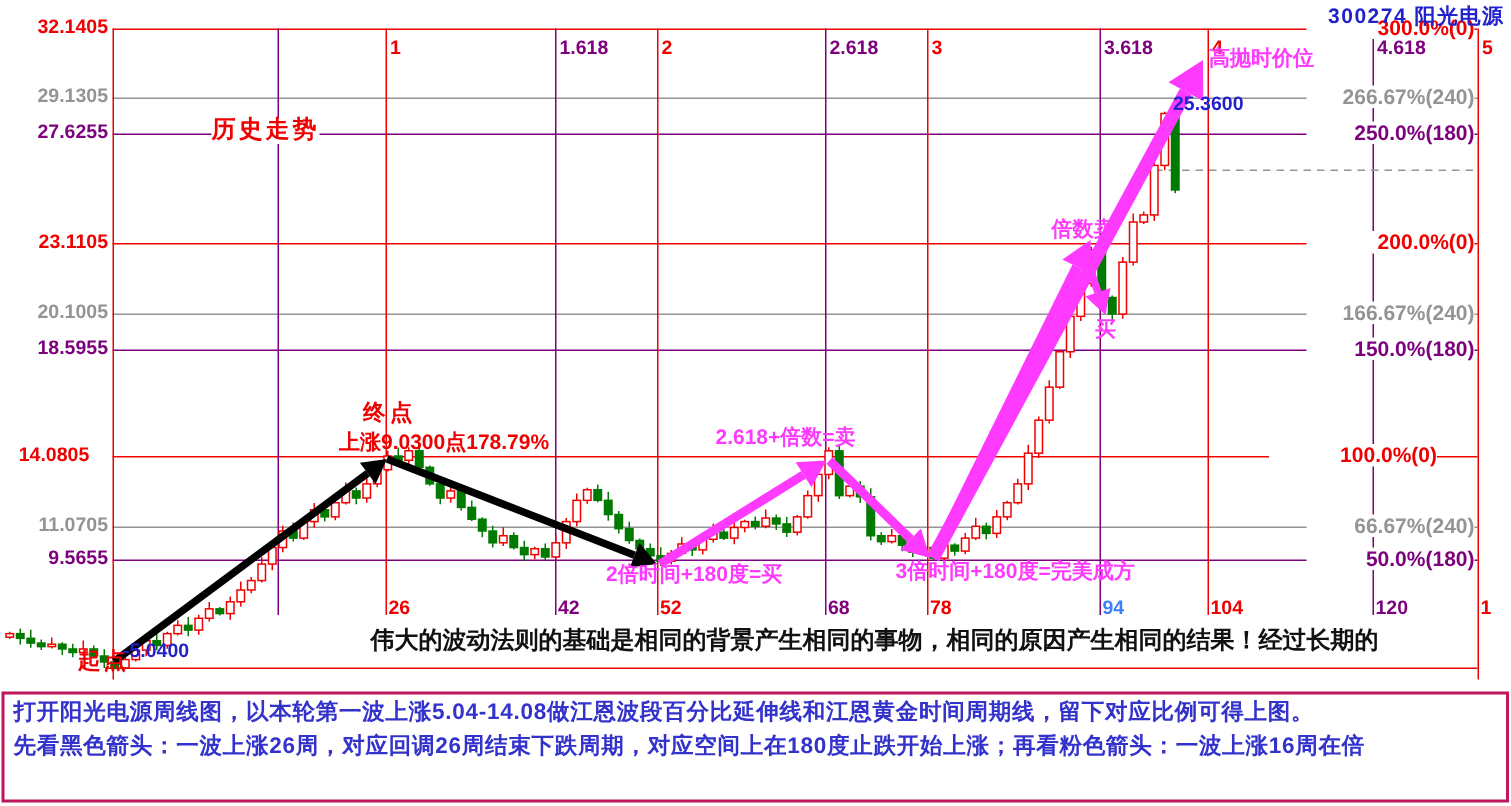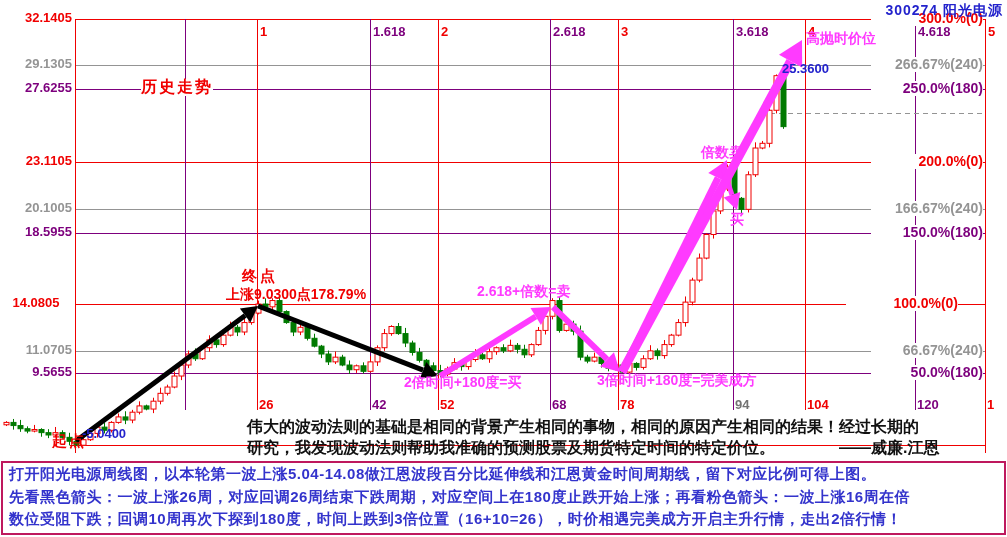--- a/index.html
+++ b/index.html
@@ -306,21 +306,21 @@
       <div class="lbl" style="left: 259px; top: 398px; color: rgb(240, 0, 0); font-size: 13px;">26</div>
       <div class="lbl" style="left: 373px; top: 25px; color: rgb(125, 0, 125); font-size: 13px;">1.618</div>
       <div class="lbl" style="left: 372px; top: 398px; color: rgb(125, 0, 125); font-size: 13px;">42</div>
       <div class="lbl" style="left: 441px; top: 25px; color: rgb(240, 0, 0); font-size: 13px;">2</div>
       <div class="lbl" style="left: 440px; top: 398px; color: rgb(240, 0, 0); font-size: 13px;">52</div>
       <div class="lbl" style="left: 553px; top: 25px; color: rgb(125, 0, 125); font-size: 13px;">2.618</div>
       <div class="lbl" style="left: 552px; top: 398px; color: rgb(125, 0, 125); font-size: 13px;">68</div>
       <div class="lbl" style="left: 621px; top: 25px; color: rgb(240, 0, 0); font-size: 13px;">3</div>
       <div class="lbl" style="left: 620px; top: 398px; color: rgb(240, 0, 0); font-size: 13px;">78</div>
       <div class="lbl" style="left: 736px; top: 25px; color: rgb(125, 0, 125); font-size: 13px;">3.618</div>
-      <div class="lbl" style="left: 735px; top: 398px; color: #737373; font-size: 13px;">94</div>
+      <div class="lbl" style="left: 735px; top: 398px; color: #3b82f6; font-size: 13px;">94</div>
       <div class="lbl" style="left: 808px; top: 25px; color: rgb(240, 0, 0); font-size: 13px;">4</div>
       <div class="lbl" style="left: 807px; top: 398px; color: rgb(240, 0, 0); font-size: 13px;">104</div>
       <div class="lbl" style="left: 918px; top: 25px; color: rgb(125, 0, 125); font-size: 13px;">4.618</div>
       <div class="lbl" style="left: 917px; top: 398px; color: rgb(125, 0, 125); font-size: 13px;">120</div>
       <div class="lbl" style="left: 988px; top: 25px; color: rgb(240, 0, 0); font-size: 13px;">5</div>
       <div class="lbl" style="left: 987px; top: 398px; color: rgb(240, 0, 0); font-size: 13px;">1</div>
       <div class="lbl" style="left: 141px; top: 79px; color: rgb(240, 0, 0); font-size: 16px; background: rgb(255, 255, 255); letter-spacing: 2px;">历史走势</div>
       <div class="lbl" style="left: 242px; top: 268px; color: rgb(240, 0, 0); font-size: 15px; letter-spacing: 3px;">终点</div>
       <div class="lbl" style="left: 226px; top: 287px; color: rgb(240, 0, 0); font-size: 14px;">上涨9.0300点178.79%</div>
       <div class="lbl" style="left: 52px; top: 433px; color: rgb(240, 0, 0); font-size: 15px; letter-spacing: 2px;">起点</div>
@@ -328,22 +328,20 @@
       <div class="lbl" style="left: 782px; top: 62px; color: rgb(34, 34, 204); font-size: 13px;">25.3600</div>
       <div class="lbl" style="left: 806px; top: 31px; color: rgb(255, 58, 255); font-size: 14px;">高抛时价位</div>
       <div class="lbl" style="left: 404px; top: 375px; color: rgb(255, 58, 255); font-size: 14px;">2倍时间+180度=买</div>
       <div class="lbl" style="left: 477px; top: 284px; color: rgb(255, 58, 255); font-size: 14px;">2.618+倍数=卖</div>
       <div class="lbl" style="left: 597px; top: 373px; color: rgb(255, 58, 255); font-size: 14px;">3倍时间+180度=完美成方</div>
       <div class="lbl" style="left: 701px; top: 145px; color: rgb(255, 58, 255); font-size: 14px;">倍数卖</div>
       <div class="lbl" style="left: 730px; top: 212px; color: rgb(255, 58, 255); font-size: 14px;">买</div>
     </div>
 
   <div class="quote-line" style="top:417px;">伟大的波动法则的基础是相同的背景产生相同的事物，相同的原因产生相同的结果！经过长期的</div>
-  <div class="quote-line" style="top:438px;">研究，我发现波动法则帮助我准确的预测股票及期货特定时间的特定价位。　　　　——威廉.江恩</div>
 
   <div class="note-box">
     <div class="note-line" style="top:2px;">打开阳光电源周线图，以本轮第一波上涨5.04-14.08做江恩波段百分比延伸线和江恩黄金时间周期线，留下对应比例可得上图。</div>
     <div class="note-line" style="top:25px;">先看黑色箭头：一波上涨26周，对应回调26周结束下跌周期，对应空间上在180度止跌开始上涨；再看粉色箭头：一波上涨16周在倍</div>
-    <div class="note-line" style="top:47px;">数位受阻下跌；回调10周再次下探到180度，时间上跌到3倍位置（16+10=26），时价相遇完美成方开启主升行情，走出2倍行情！</div>
   </div>
 
   <div class="stock-title">300274 阳光电源</div>
 </div>
 
 </body></html>

